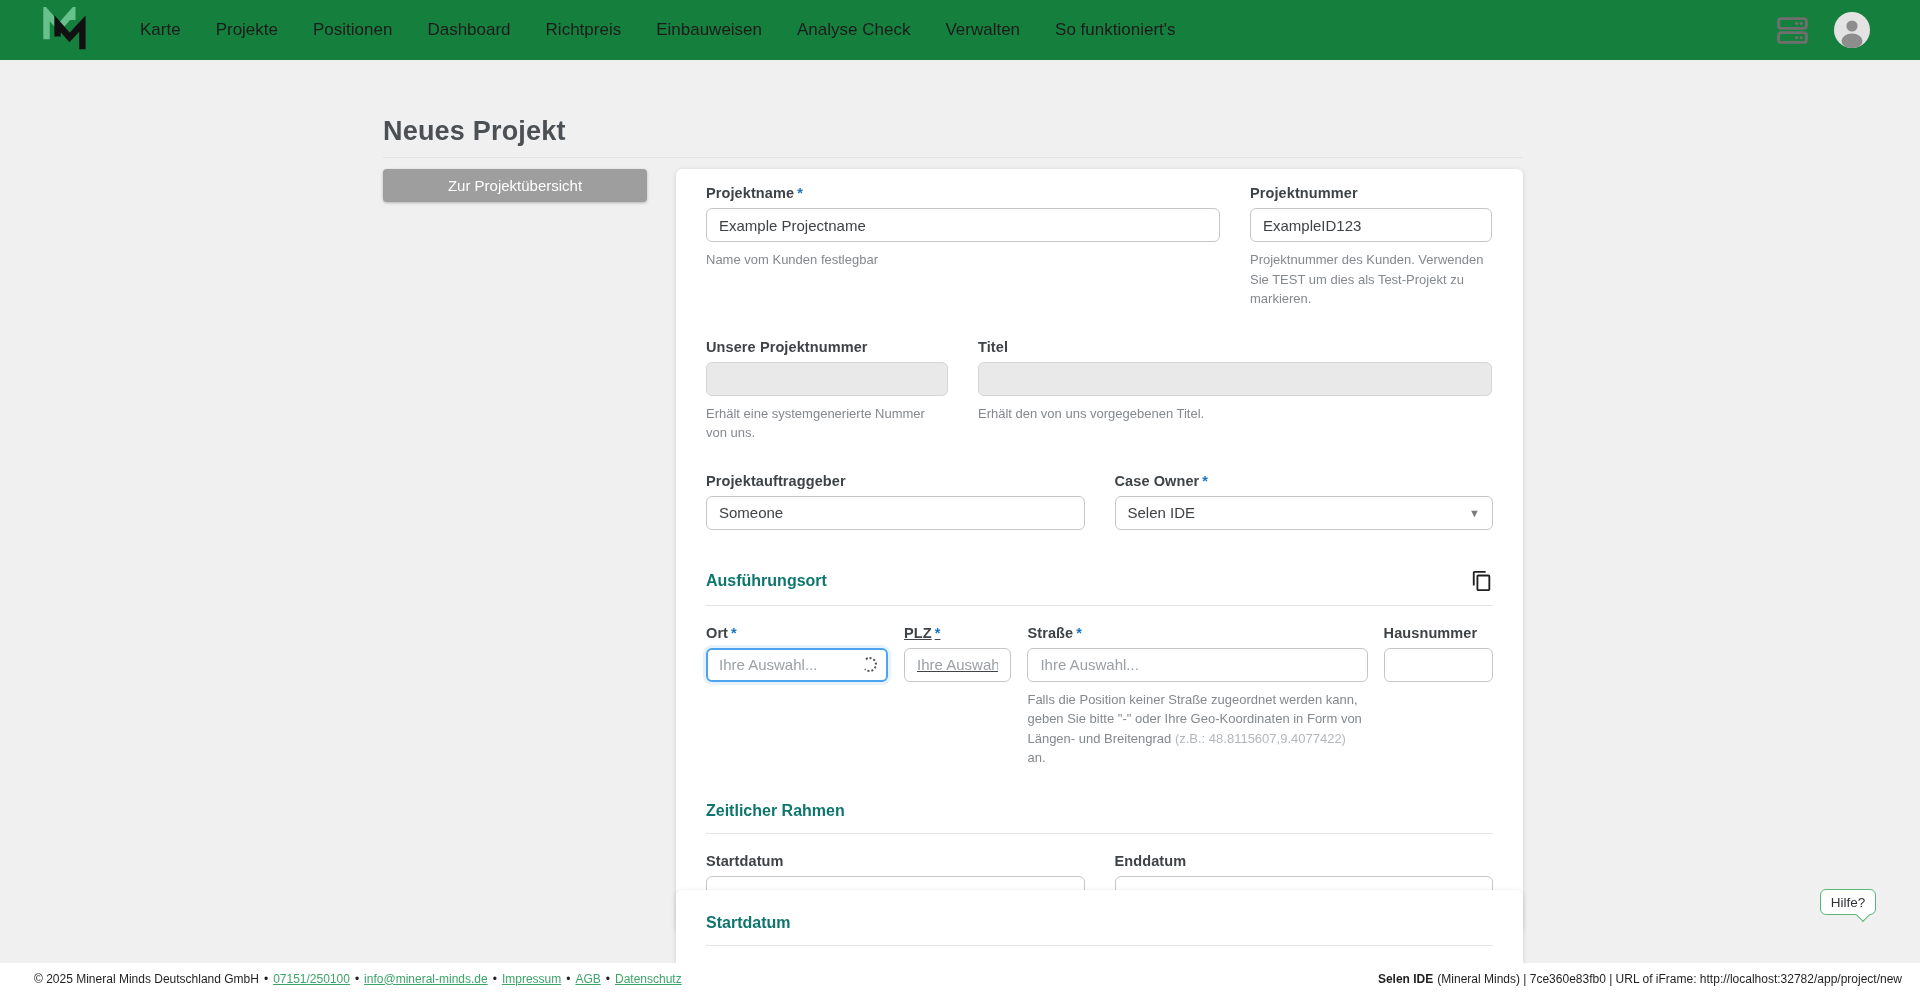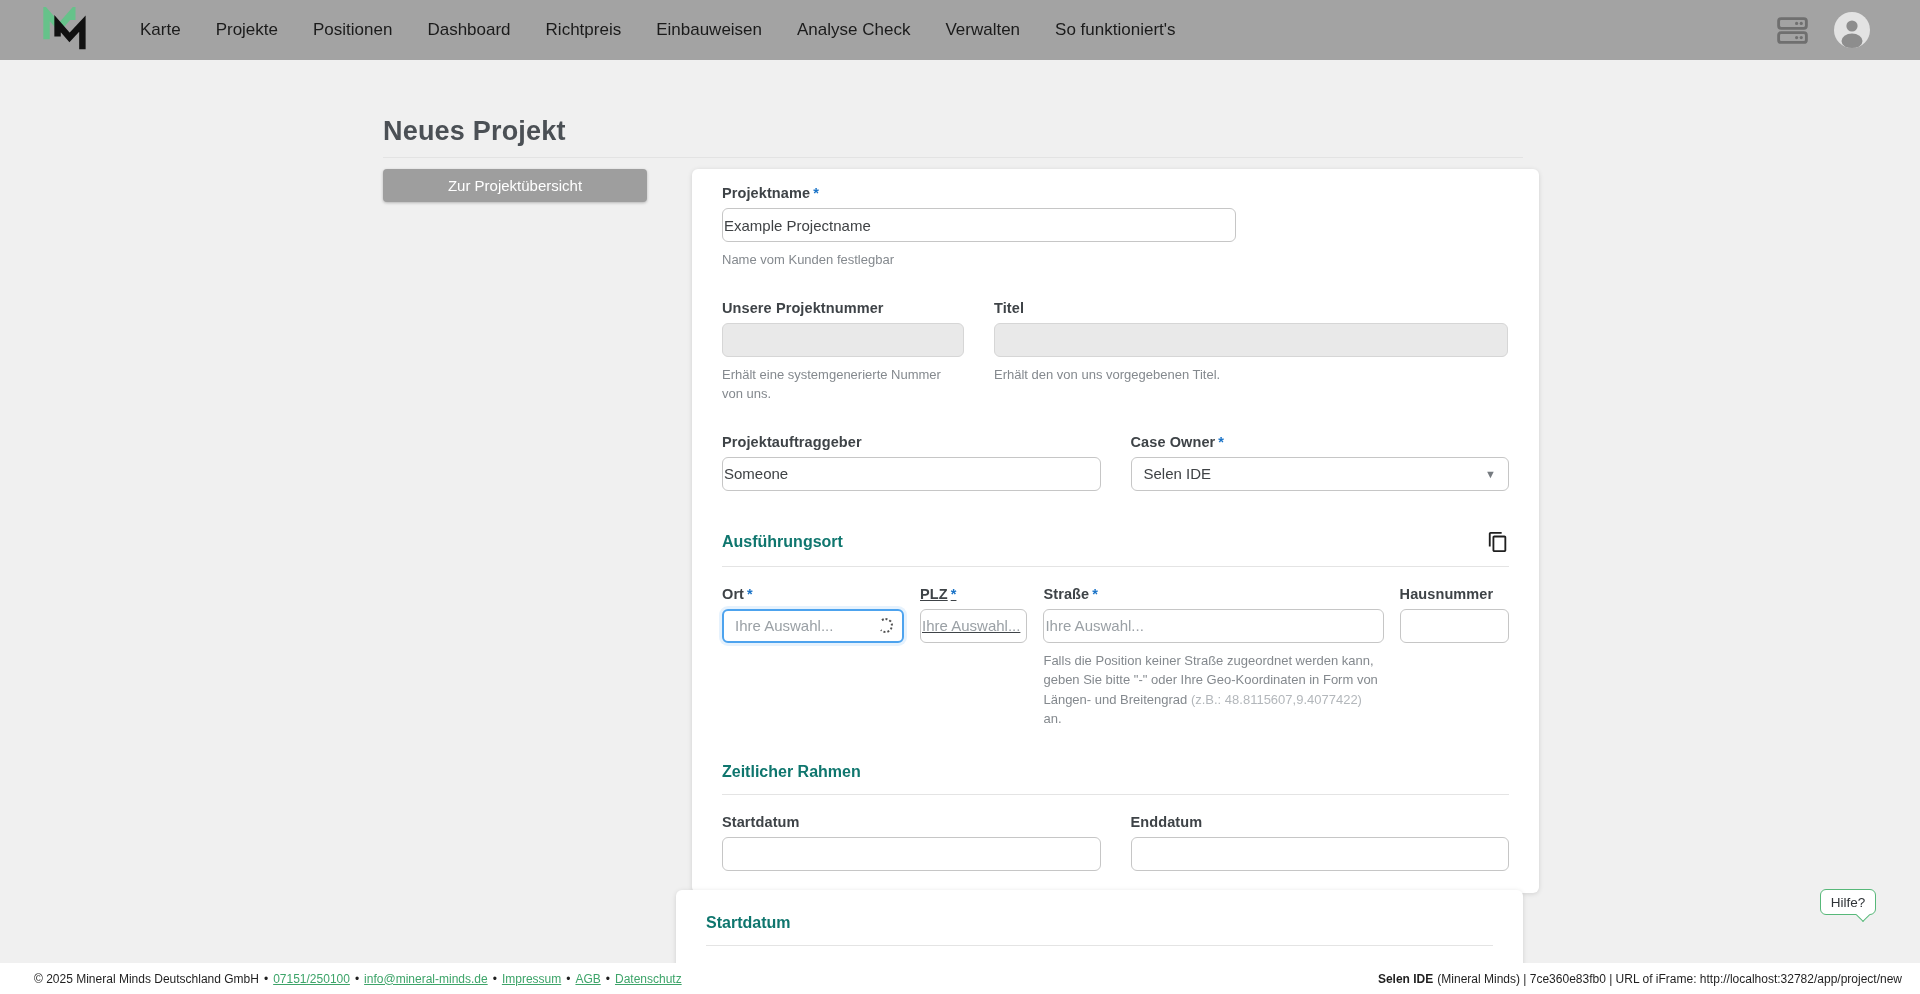--- a/index.html
+++ b/index.html
@@ -1,44 +1,44 @@
 <!DOCTYPE html>
 <html><head>
 <meta charset="utf-8">
 <style>
   * { margin:0; padding:0; box-sizing:border-box; }
   html,body { width:1920px; height:994px; overflow:hidden; }
   body { font-family:"Liberation Sans", sans-serif; background:#f0f0f0; position:relative; color:#3e4347; }
 
   
-  .navbar { position:absolute; top:0; left:0; width:1920px; height:60px; background:#a3a3a3; display:flex; align-items:center; z-index:20; }
+  .navbar { position:absolute; top:0; left:0; width:1920px; height:60px; background:#15803d; display:flex; align-items:center; z-index:20; }
   .logo { margin-left:40px; width:48px; height:48px; display:flex; align-items:center; justify-content:center; }
   .nav-links { display:flex; align-items:center; gap:35px; margin-left:52px; }
   .nav-link { font-size:17px; font-weight:500; color:#1b1b1b; text-decoration:none; cursor:pointer; white-space:nowrap; }
   .nav-right { margin-left:auto; display:flex; align-items:center; gap:26px; padding-right:50px; }
   .icon-btn { background:none; border:none; cursor:pointer; display:flex; align-items:center; }
 
   
   .page-title { position:absolute; left:383px; top:116px; font-size:27px; font-weight:600; color:#4b5055; letter-spacing:0.2px; }
   .title-divider { position:absolute; left:383px; top:157px; width:1140px; height:1px; background:#e3e3e3; }
 
   .back-btn { position:absolute; left:383px; top:169px; width:264px; height:33px; background:#9e9e9e; color:#ffffff;
     border:none; border-radius:4px; font-size:15px; font-family:inherit; cursor:pointer; box-shadow:0 1px 3px rgba(0,0,0,.25); }
 
   .card { position:absolute; left:676px; width:847px; background:#ffffff; border-radius:6px; box-shadow:0 1px 5px rgba(0,0,0,.13); }
-  .card1 { top:169px; min-height:696px; padding:16px 30px 22px 30px;margin-left:16px; }
+  .card1 { top:169px; min-height:696px; padding:16px 30px 22px 30px; }
   .card2 { top:890px; height:112px; padding:24px 30px; z-index:1; }
 
   
   .form-row { display:flex; gap:30px; margin-bottom:30px; }
   .field { display:flex; flex-direction:column; }
   .w-lg { width:514px; } .w-sm { width:242px; } .w-half { flex:1 1 0; }
   .field-label { font-size:14.5px; font-weight:700; color:#3e4347; margin-bottom:7px; letter-spacing:0.1px; }
   .req { color:#1a73c7; margin-left:3px; }
-  .text-input { height:34px; border:1px solid #c6c6c6; border-radius:6px; padding:0 1px; font-size:15px; color:#3f4245;
+  .text-input { height:34px; border:1px solid #c6c6c6; border-radius:6px; padding:0 12px; font-size:15px; color:#3f4245;
     font-family:inherit; background:#fff; outline:none; width:100%; }
   .text-input::placeholder { color:#9aa0a5; }
   .text-input:disabled, .text-input.disabled { background:#e9e9e9; border-color:#d6d6d6; }
   .helper { font-size:13px; color:#84898e; margin-top:8px; line-height:1.5; }
   .helper .muted { color:#b3b7bb; }
 
   .select { height:34px; border:1px solid #c6c6c6; border-radius:6px; padding:0 12px; font-size:15px; color:#3f4245;
     background:#fff; display:flex; align-items:center; justify-content:space-between; cursor:pointer; }
   .select-arrow { color:#767b80; font-size:11px; }
 
@@ -125,20 +125,25 @@
 <button class="back-btn">Zur Projektübersicht</button>
 
 <section class="card card1">
 
   <div class="form-row">
     <div class="field w-lg">
       <label class="field-label"><span>Projektname</span><span class="req">*</span></label>
       <input class="text-input" type="text" value="Example Projectname" style="">
       <div class="helper">Name vom Kunden festlegbar</div>
     </div>
+    <div class="field w-sm">
+      <label class="field-label">Projektnummer</label>
+      <input class="text-input" type="text" value="ExampleID123" style="">
+      <div class="helper">Projektnummer des Kunden. Verwenden Sie TEST um dies als Test-Projekt zu markieren.</div>
+    </div>
   </div>
 
   <div class="form-row">
     <div class="field w-sm">
       <label class="field-label">Unsere Projektnummer</label>
       <input class="text-input disabled" type="text" disabled="" value="" style="">
       <div class="helper">Erhält eine systemgenerierte Nummer von uns.</div>
     </div>
     <div class="field w-lg">
       <label class="field-label">Titel</label>

